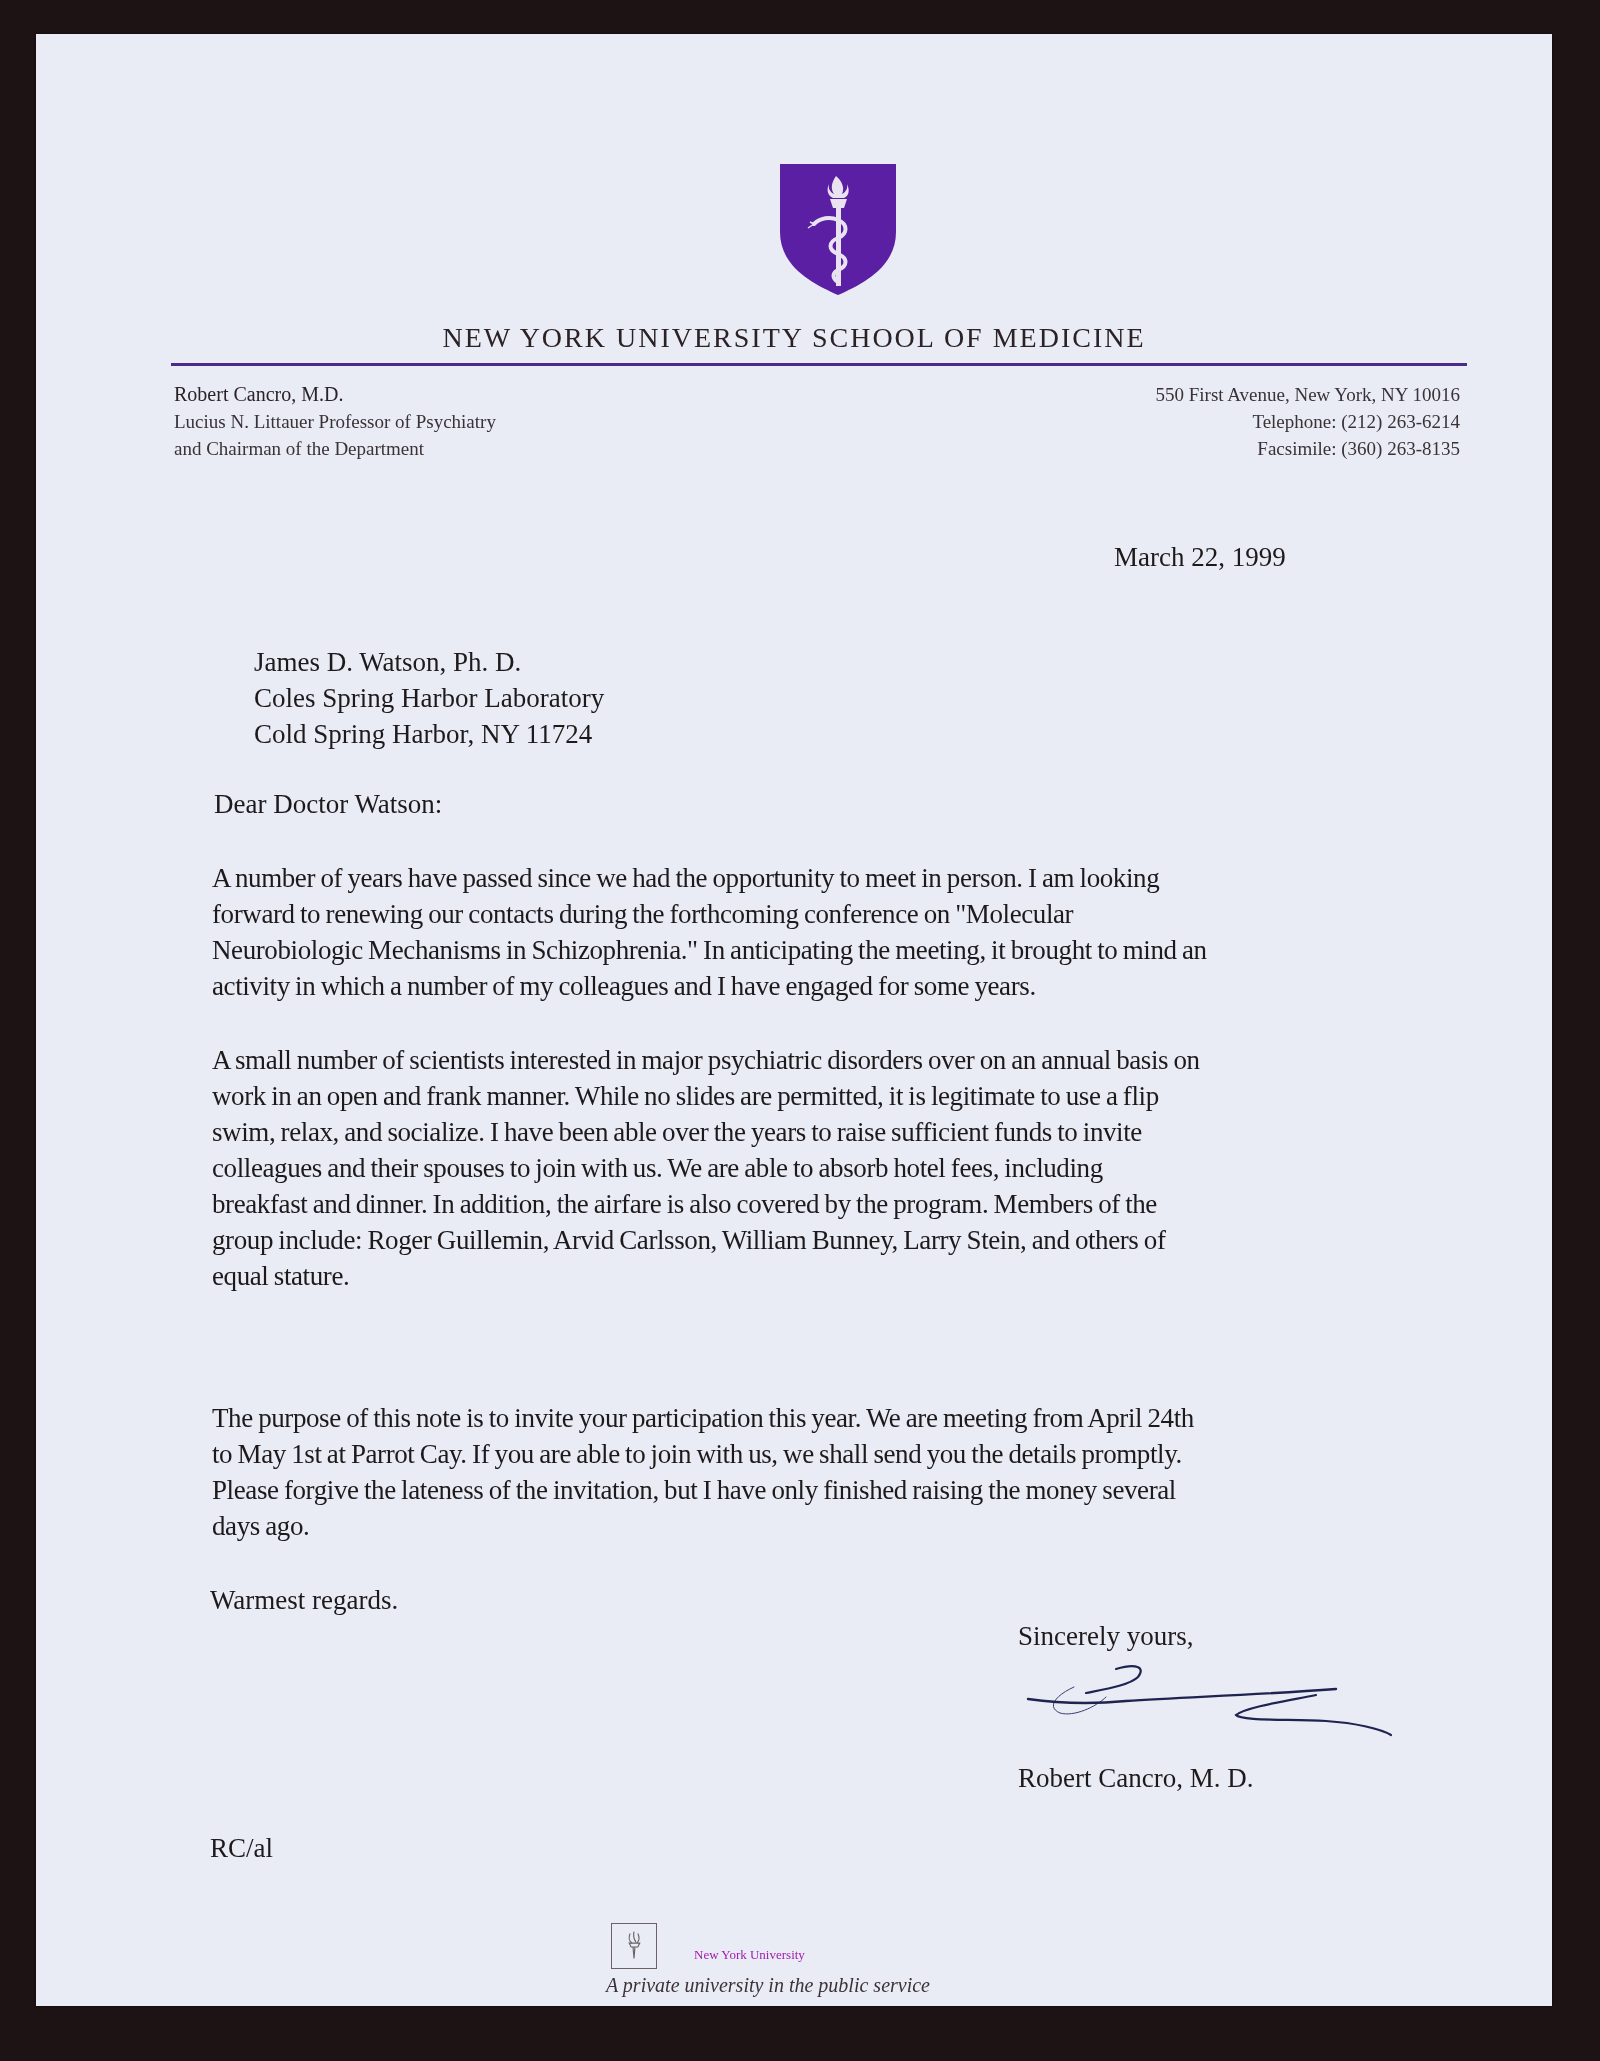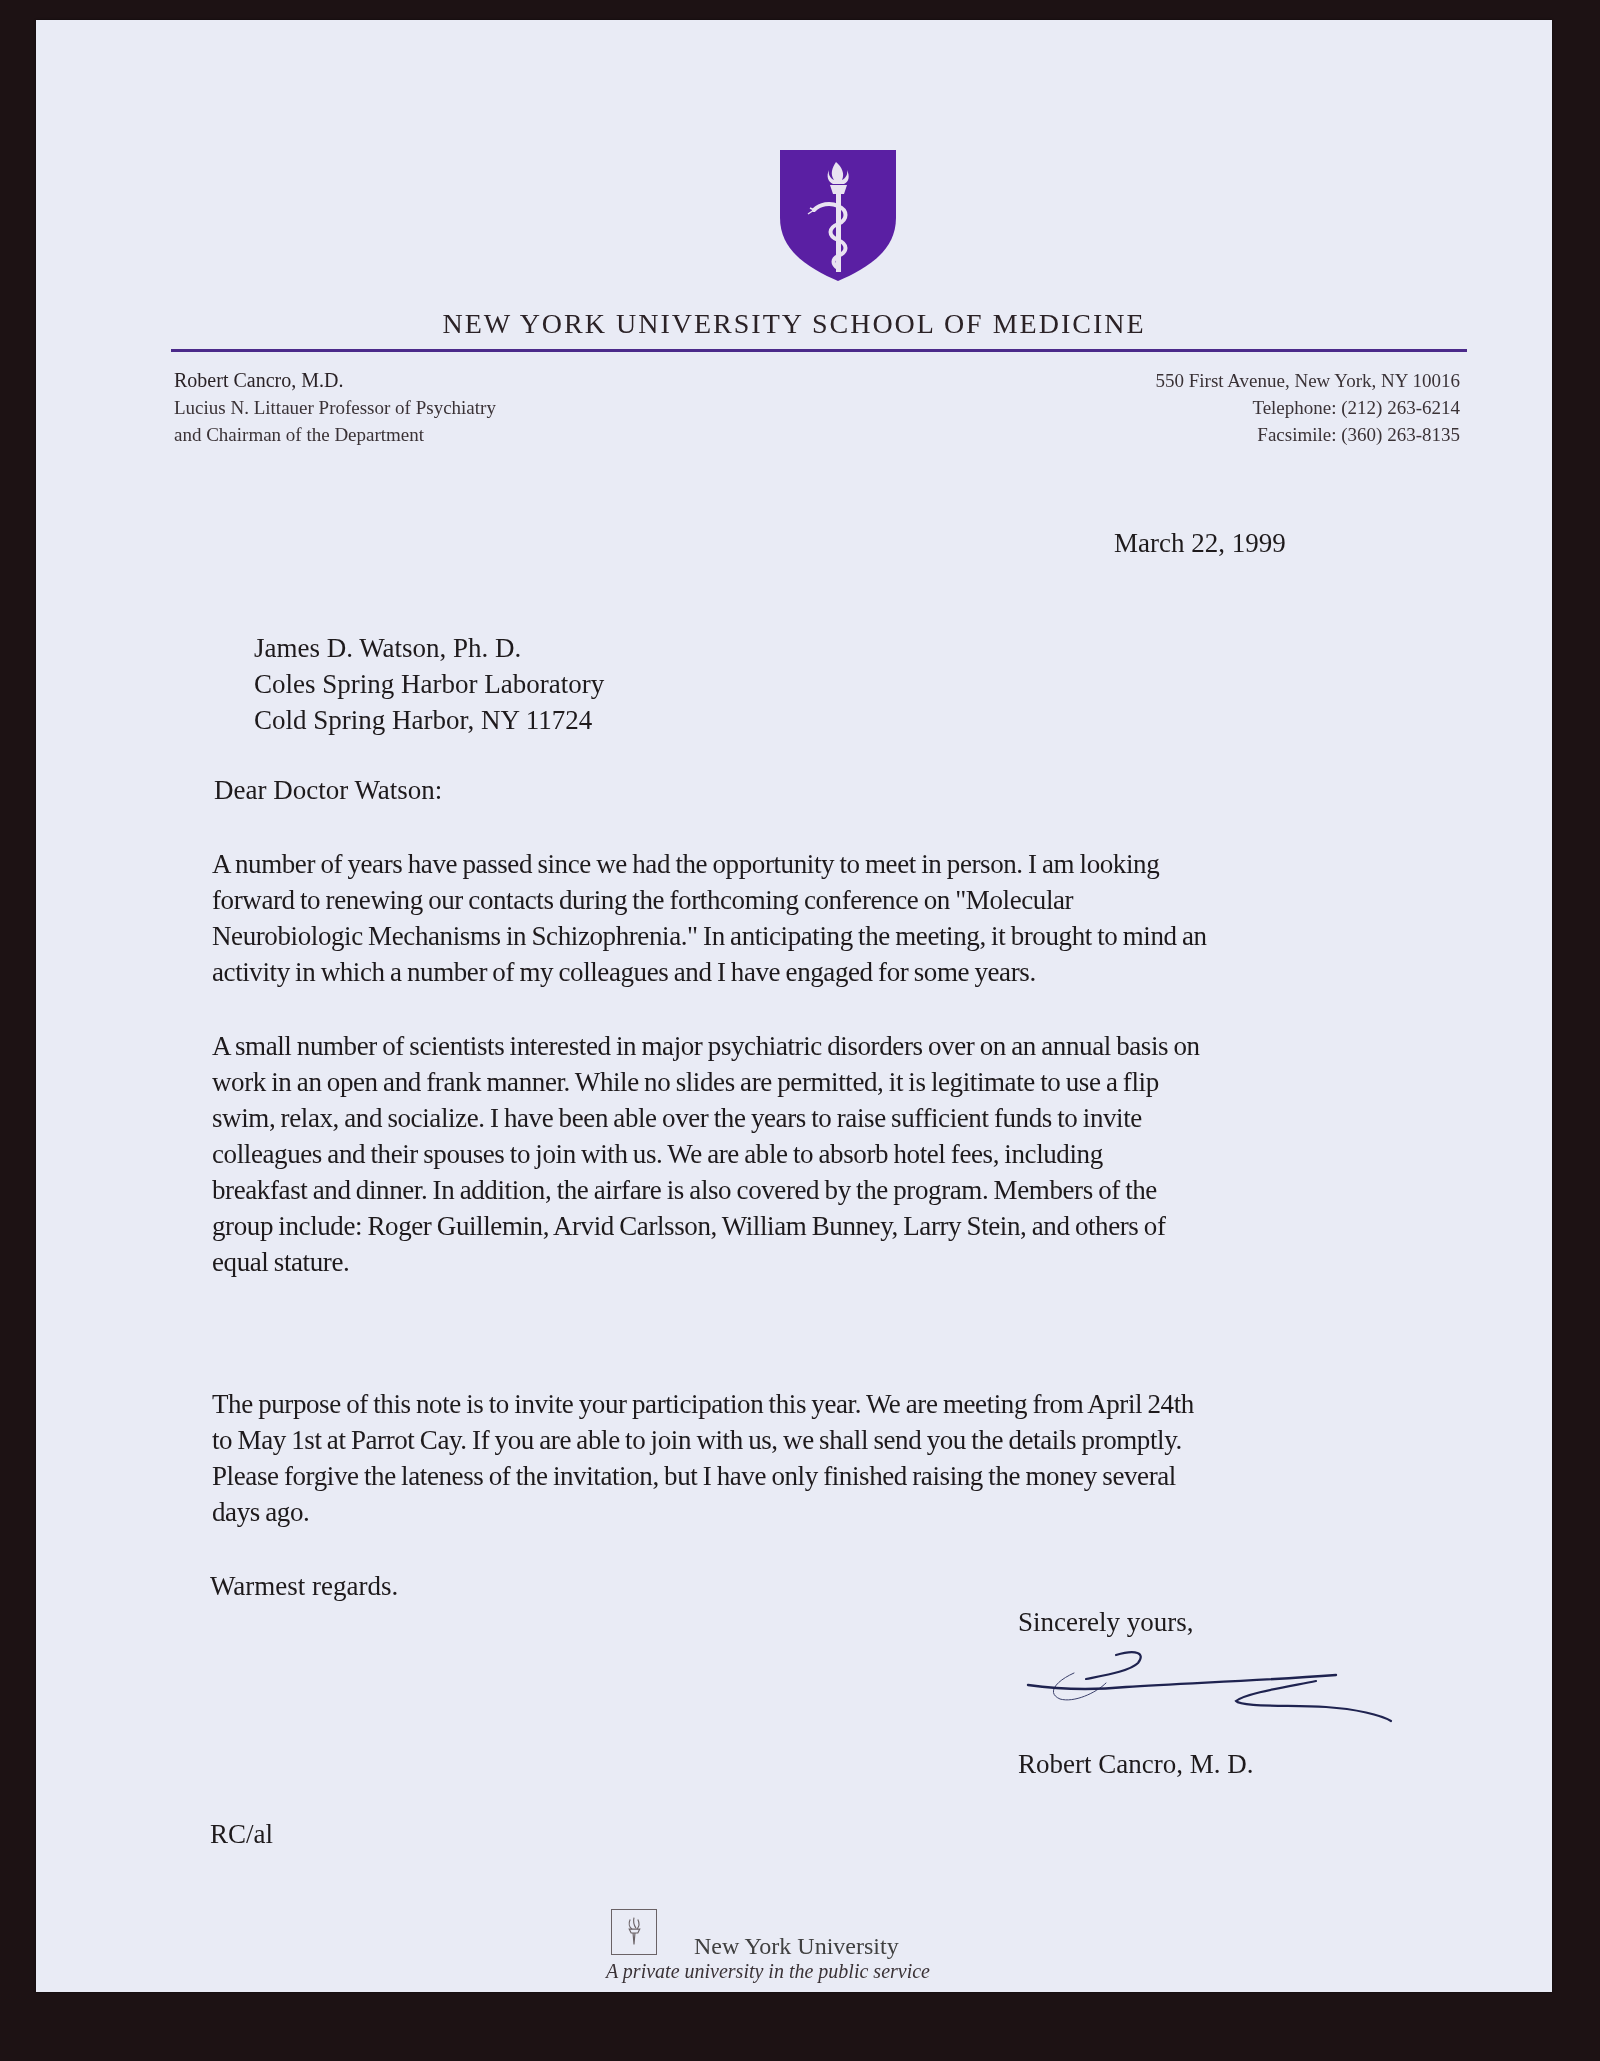--- a/index.html
+++ b/index.html
@@ -5,21 +5,21 @@
     html, body { margin: 0; padding: 0; }
     body {
       width: 1600px; height: 2061px;
       background: #1d1214;
       position: relative;
       overflow: hidden;
       font-family: "Liberation Serif", serif;
     }
     .paper {
       position: absolute;
-      left: 36px; top: 20px;
+      left: 36px; top: 34px;
       width: 1516px; height: 1972px;
       background: #e9ebf5;
       box-shadow: 0 0 2px rgba(0,0,0,0.6);
     }
     .abs { position: absolute; }
     .shield {
       left: 742px; top: 128px; width: 120px; height: 135px;
     }
     .masthead {
       left: 0; width: 1516px; top: 288px;
@@ -63,21 +63,21 @@
     .signature { left: 990px; top: 1625px; width: 380px; height: 85px; }
     .typed-name { left: 982px; top: 1726px; }
     .initials { left: 174px; top: 1796px; }
     .footer-logo {
       left: 575px; top: 1889px; width: 46px; height: 46px;
       border: 1.5px solid #6a6266;
       box-sizing: border-box;
     }
     .footer-name {
       left: 658px; top: 1913px;
-      font-size: 24px; color: #404040;
+      font-size: 13px; color: #a21caf;
     }
     .footer-tag {
       left: 570px; top: 1940px;
       font-size: 20px; color: #3a3236; font-style: italic;
     }
   </style>
 </head>
 <body>
 
 <div class="paper">

